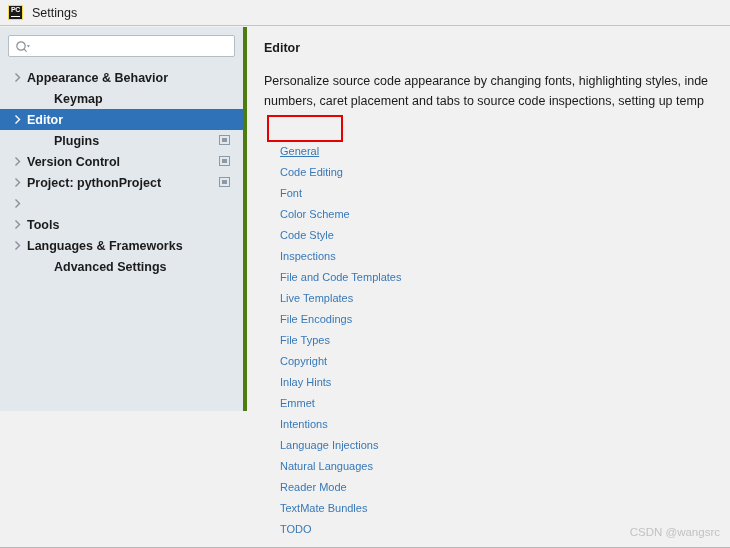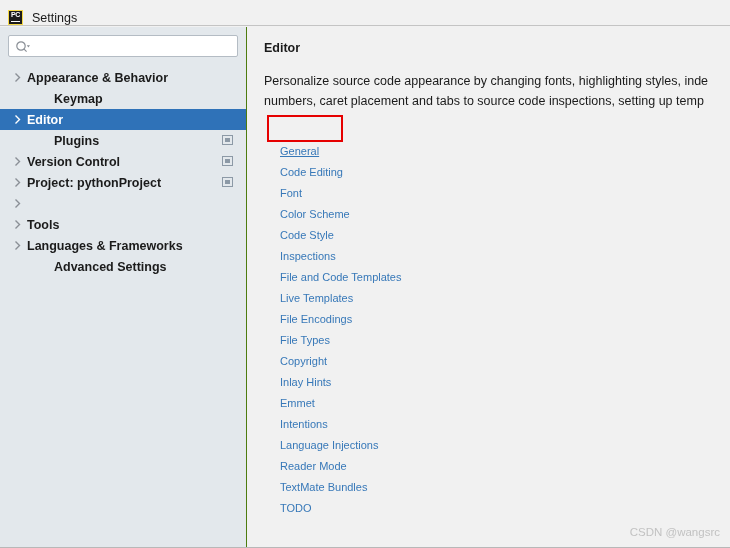--- a/index.html
+++ b/index.html
@@ -15,21 +15,21 @@
     background: #f1f1f1;
     border-bottom: 1px solid #b8b8b8;
   }
 
   
   .titlebar {
     position: absolute; left: 0; top: 0;
     width: 730px; height: 26px;
     background: #f1f1f1;
     border-bottom: 1px solid #c4c4c4;
-    display: flex; align-items: flex-end;
+    display: flex; align-items: center;
     padding-left: 8px;
   }
   .pc-icon {
     width: 15px; height: 15px;
     background: #1b1b1b;
     border: 1px solid #f5d949;
     position: relative;
     flex: 0 0 auto;
     display: flex; align-items: flex-start; justify-content: center;
   }
@@ -49,23 +49,23 @@
   }
   .titlebar-title {
     margin-left: 9px;
     font-size: 12.5px;
     color: #1b1b1b;
   }
 
   
   .sidebar {
     position: absolute; left: 0; top: 27px;
-    width: 247px; height: 520px;
+    width: 247px; height: 384px;
     background: #e3e8ec;
-    border-right: 1px solid #4d7c0f;
+    border-right: 4px solid #4d7c0f;
   }
   .search-wrap {
     padding: 8px 8px 0 8px;
   }
   .search-box {
     position: relative;
     height: 22px;
     background: #ffffff;
     border: 1px solid #b4bcc4;
     border-radius: 2px;
@@ -302,20 +302,21 @@
         <a class="link-item">Inspections</a>
         <a class="link-item">File and Code Templates</a>
         <a class="link-item">Live Templates</a>
         <a class="link-item">File Encodings</a>
         <a class="link-item">File Types</a>
         <a class="link-item">Copyright</a>
         <a class="link-item">Inlay Hints</a>
         <a class="link-item">Emmet</a>
         <a class="link-item">Intentions</a>
         <a class="link-item">Language Injections</a>
+        <a class="link-item">Natural Languages</a>
         <a class="link-item">Reader Mode</a>
         <a class="link-item">TextMate Bundles</a>
         <a class="link-item">TODO</a>
       </div>
   </div>
 
   <div class="annotation-box"></div>
 
   <div class="watermark">CSDN @wangsrc</div>
 

